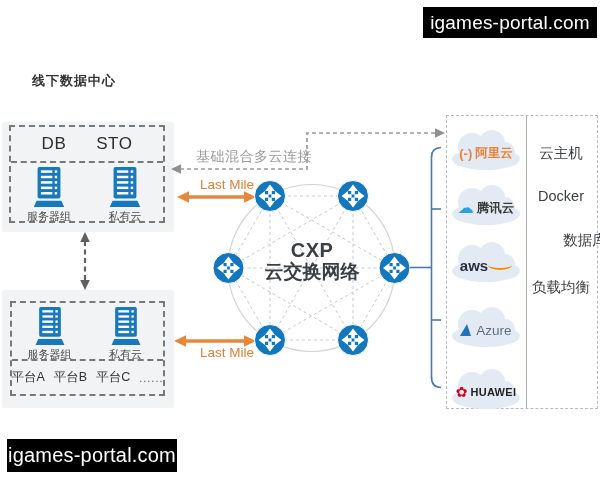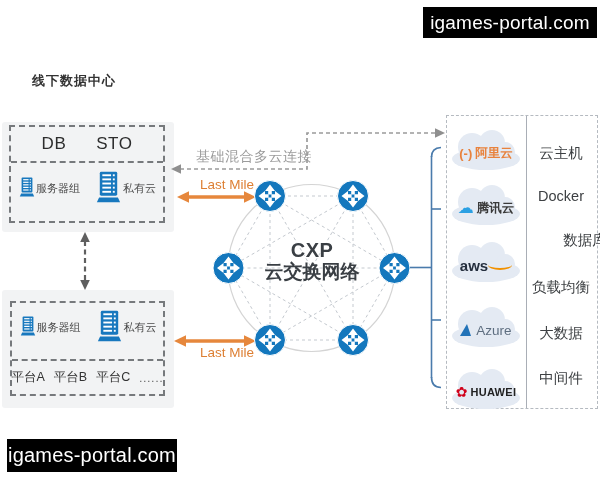--- a/index.html
+++ b/index.html
@@ -27,21 +27,21 @@
   #dc-top .dashed-box{left:7px;top:3px;width:152px;height:94px;}
   #dc-bottom .dashed-box{left:8px;top:11px;width:151px;height:91px;}
   .db-sto-row{
     position:absolute;left:0;top:0;right:0;height:34px;border-bottom:2px dashed #76797c;
     display:flex;align-items:center;justify-content:center;gap:30px;
     font-size:17px;color:#2d2d2d;letter-spacing:0.5px;
   }
   .servers-row{position:absolute;left:0;right:0;display:flex;justify-content:center;gap:14px;}
   #dc-top .servers-row{top:40px;}
   #dc-bottom .servers-row{top:4px;}
-  .server-block{display:flex;flex-direction:row;align-items:center;width:62px;}
+  .server-block{display:flex;flex-direction:column;align-items:center;width:62px;}
   .server-label{font-size:11px;color:#4a4a4a;margin-top:2px;white-space:nowrap;}
   .platform-row{
     position:absolute;left:0;right:0;top:56px;bottom:0;border-top:2px dashed #76797c;
     display:flex;align-items:center;justify-content:center;gap:9px;
     font-size:12.5px;color:#333;white-space:nowrap;
   }
   .platform-dots{color:#555;letter-spacing:1px;font-size:11px;}
   
   #hybrid-label{left:196px;top:148px;font-size:14px;color:#9b9b9b;letter-spacing:0.5px;}
   .lastmile-label{font-size:13.5px;color:#dd7f33;}
@@ -361,16 +361,14 @@
     <div class="cloud-logo">
       <span class="hw-mark">✿</span>
       <span class="hw-label">HUAWEI</span>
     </div>
   </div>
 
   <div class="service-label" style="top:144px;">云主机</div>
   <div class="service-label" style="top:188px;">Docker</div>
   <div class="service-label" style="top:231px;padding-left:24px;">数据库</div>
   <div class="service-label" style="top:278px;">负载均衡</div>
-  <div class="service-label" style="top:324px;">大数据</div>
-  <div class="service-label" style="top:369px;">中间件</div>
 
 </div>
 
 </body></html>

